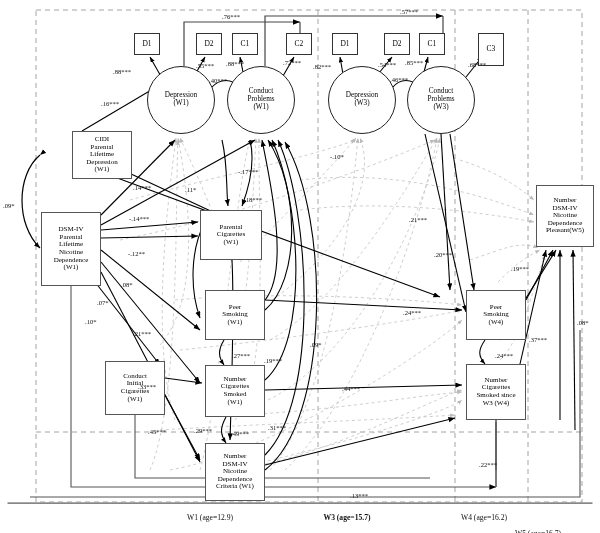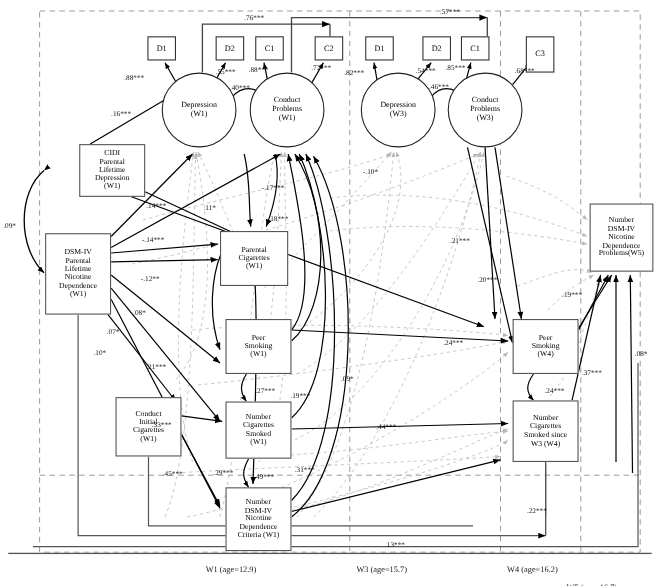--- a/index.html
+++ b/index.html
@@ -305,21 +305,21 @@
         <div>Smoked since</div>
         <div>W3 (W4)</div>
       </div>
     </div>
     <div class="node box obs" style="left: 536px; top: 185px; width: 58px; height: 62px;">
       <div>
         <div>Number</div>
         <div>DSM-IV</div>
         <div>Nicotine</div>
         <div>Dependence</div>
-        <div>Problems(W5)</div>
+        <div>Pleasant(W5)</div>
       </div>
     </div>
     <div class="coef" style="left: 222px; top: 13px;">.76***</div>
     <div class="coef" style="left: 400px; top: 8px;">.57***</div>
     <div class="coef" style="left: 113px; top: 68px;">.88***</div>
     <div class="coef" style="left: 196px; top: 62px;">.55***</div>
     <div class="coef" style="left: 226px; top: 60px;">.88***</div>
     <div class="coef" style="left: 283px; top: 59px;">.72***</div>
     <div class="coef" style="left: 313px; top: 63px;">.82***</div>
     <div class="coef" style="left: 378px; top: 61px;">.54***</div>
@@ -352,16 +352,16 @@
     <div class="coef" style="left: 511px; top: 265px;">.19***</div>
     <div class="coef" style="left: 403px; top: 309px;">.24***</div>
     <div class="coef" style="left: 495px; top: 352px;">.24***</div>
     <div class="coef" style="left: 310px; top: 341px;">.09*</div>
     <div class="coef" style="left: 342px; top: 385px;">.44***</div>
     <div class="coef" style="left: 529px; top: 336px;">.37***</div>
     <div class="coef" style="left: 577px; top: 319px;">.08*</div>
     <div class="coef" style="left: 479px; top: 461px;">.22***</div>
     <div class="coef" style="left: 350px; top: 492px;">.13***</div>
     <div class="wave-label" style="left: 150px; top: 513px; width: 120px;">W1 (age=12.9)</div>
-    <div class="wave-label" style="left: 287px; top: 513px; width: 120px;">W3 (age=15.7)</div>
+    <div class="wave-label" style="left: 287px; top: 513px; width: 120px; font-weight: bold;">W3 (age=15.7)</div>
     <div class="wave-label" style="left: 424px; top: 513px; width: 120px;">W4 (age=16.2)</div>
     <div class="wave-label" style="left: 478px; top: 513px; width: 120px; margin-top: 16px;">W5 (age=16.7)</div>
   </div>
 
 </body></html>

